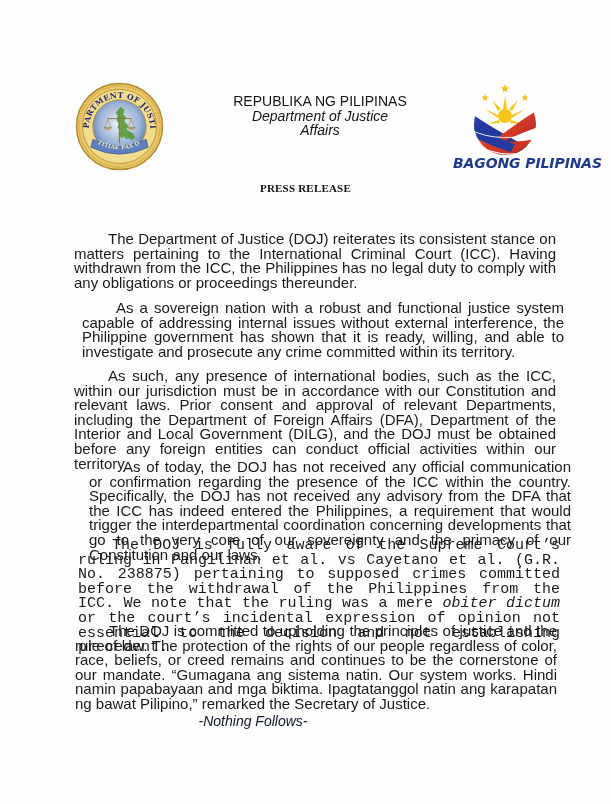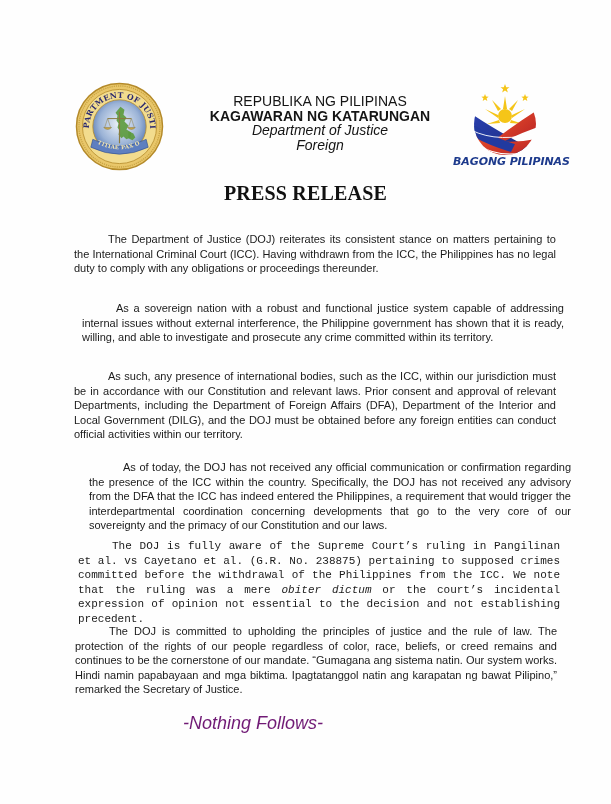--- a/index.html
+++ b/index.html
@@ -16,53 +16,53 @@
     }
     .page { position: absolute; left: 0; top: 7px; width: 611px; height: 797px; background: #fefefe; }
 
     
     .seal { position: absolute; left: 75px; top: 82px; width: 89px; height: 89px; }
     
     .bp-logo { position: absolute; left: 455px; top: 82px; width: 100px; height: 92px; }
     .bp-text {
       position: absolute; left: 453px; top: 155px; width: 94px; text-align: center;
       font-family: "DejaVu Sans", sans-serif; font-weight: bold; font-style: italic;
-      font-size: 11px; color: #1d3a8c; letter-spacing: -0.1px; white-space: nowrap;
+      font-size: 14px; color: #1d3a8c; letter-spacing: -0.1px; white-space: nowrap;
     }
 
     .header-block {
       position: absolute; left: 200px; top: 94px; width: 240px; text-align: center;
       font-size: 14px; line-height: 14.6px; color: #141414;
     }
     .header-block .l1 { font-weight: normal; }
     .header-block .l2 { font-weight: bold; }
     .header-block .l3, .header-block .l4 { font-style: italic; }
 
     .title {
       position: absolute; left: 0; top: 182px; width: 611px; text-align: center;
-      font-family: "Liberation Serif", serif; font-weight: bold; font-size: 20px;
+      font-family: "Liberation Serif", serif; font-weight: bold; font-size: 11px;
       letter-spacing: 0.2px; color: #111;
     }
 
     .body-text {
       position: absolute; left: 74px; width: 482px;
-      font-size: 11px; line-height: 14.6px; text-align: justify;
+      font-size: 15px; line-height: 14.6px; text-align: justify;
       color: #1a1a1a;
     }
     .body-text .indent { display: inline-block; width: 34px; }
     .p1 { top: 232px; }
     .p2 { top: 293px; }
     .p3 { top: 369px; }
     .p4 { top: 445px; }
     .p5 { top: 535px; }
     .p6 { top: 623px; }
 
     .closing {
       position: absolute; left: 0; top: 713px; width: 506px; text-align: center;
-      font-size: 18px; font-style: italic; color: #701a75;
+      font-size: 14px; font-style: italic; color: #0f172a;
     }
   </style>
 </head>
 <body>
 
 <div class="topbar"></div>
 
 <div class="page" style="top:0;">
 
   <svg class="seal" viewBox="0 0 90 90">
@@ -96,23 +96,22 @@
     <path d="M 53,46 Q 57,50 61,46 Z" fill="#c9a444" stroke="#8a7a40" stroke-width="0.5"></path>
 
     <path d="M 18,58 Q 45,72 72,58 L 74,66 Q 45,80 16,66 Z" fill="#5e7fc0" stroke="#2c4a8a" stroke-width="0.6"></path>
     <text font-family="DejaVu Serif, serif" font-size="5.4" font-weight="bold" fill="#f4e6b0" letter-spacing="0.3">
       <textPath href="#ribbonArc" startOffset="50%" text-anchor="middle">JUSTITIAE PAX OPUS</textPath>
     </text>
   </svg>
 
   <div class="header-block">
     <div class="l1">REPUBLIKA NG PILIPINAS</div>
-    <div class="l2">KAGAWARAN NG KATARUNGAN</div>
     <div class="l3">Department of Justice</div>
-    <div class="l4">Foreign</div>
+    <div class="l4">Affairs</div>
   </div>
 
   <svg class="bp-logo" viewBox="0 0 100 92">
     <defs>
       <clipPath id="bpClip">
           <circle cx="50" cy="42" r="31"></circle>
         </clipPath>
       <linearGradient id="redG" x1="0" y1="0" x2="1" y2="1">
         <stop offset="0%" stop-color="#f0542a"></stop>
         <stop offset="100%" stop-color="#b01c24"></stop>

